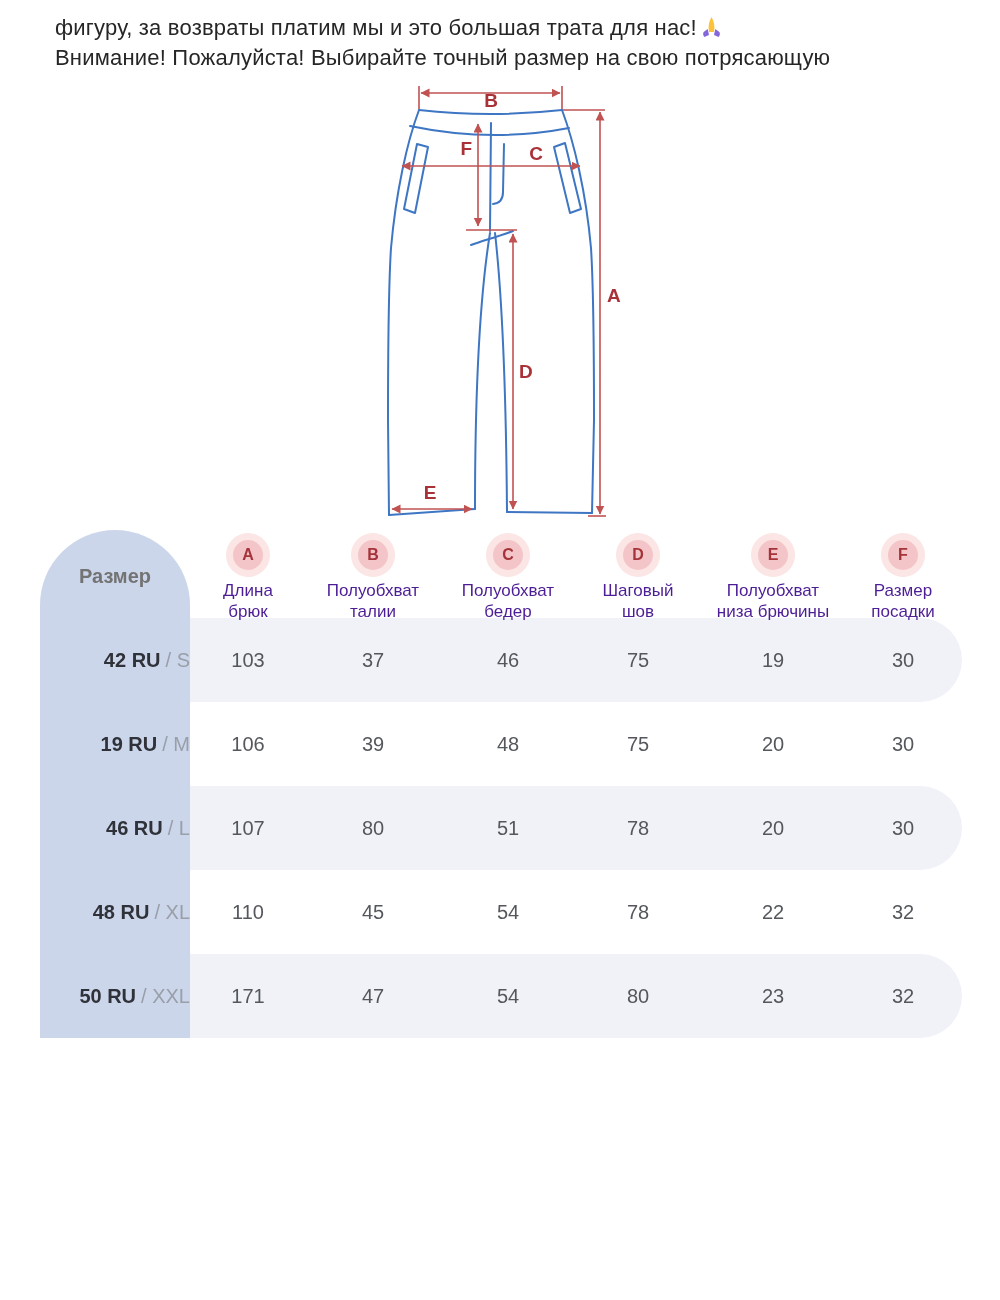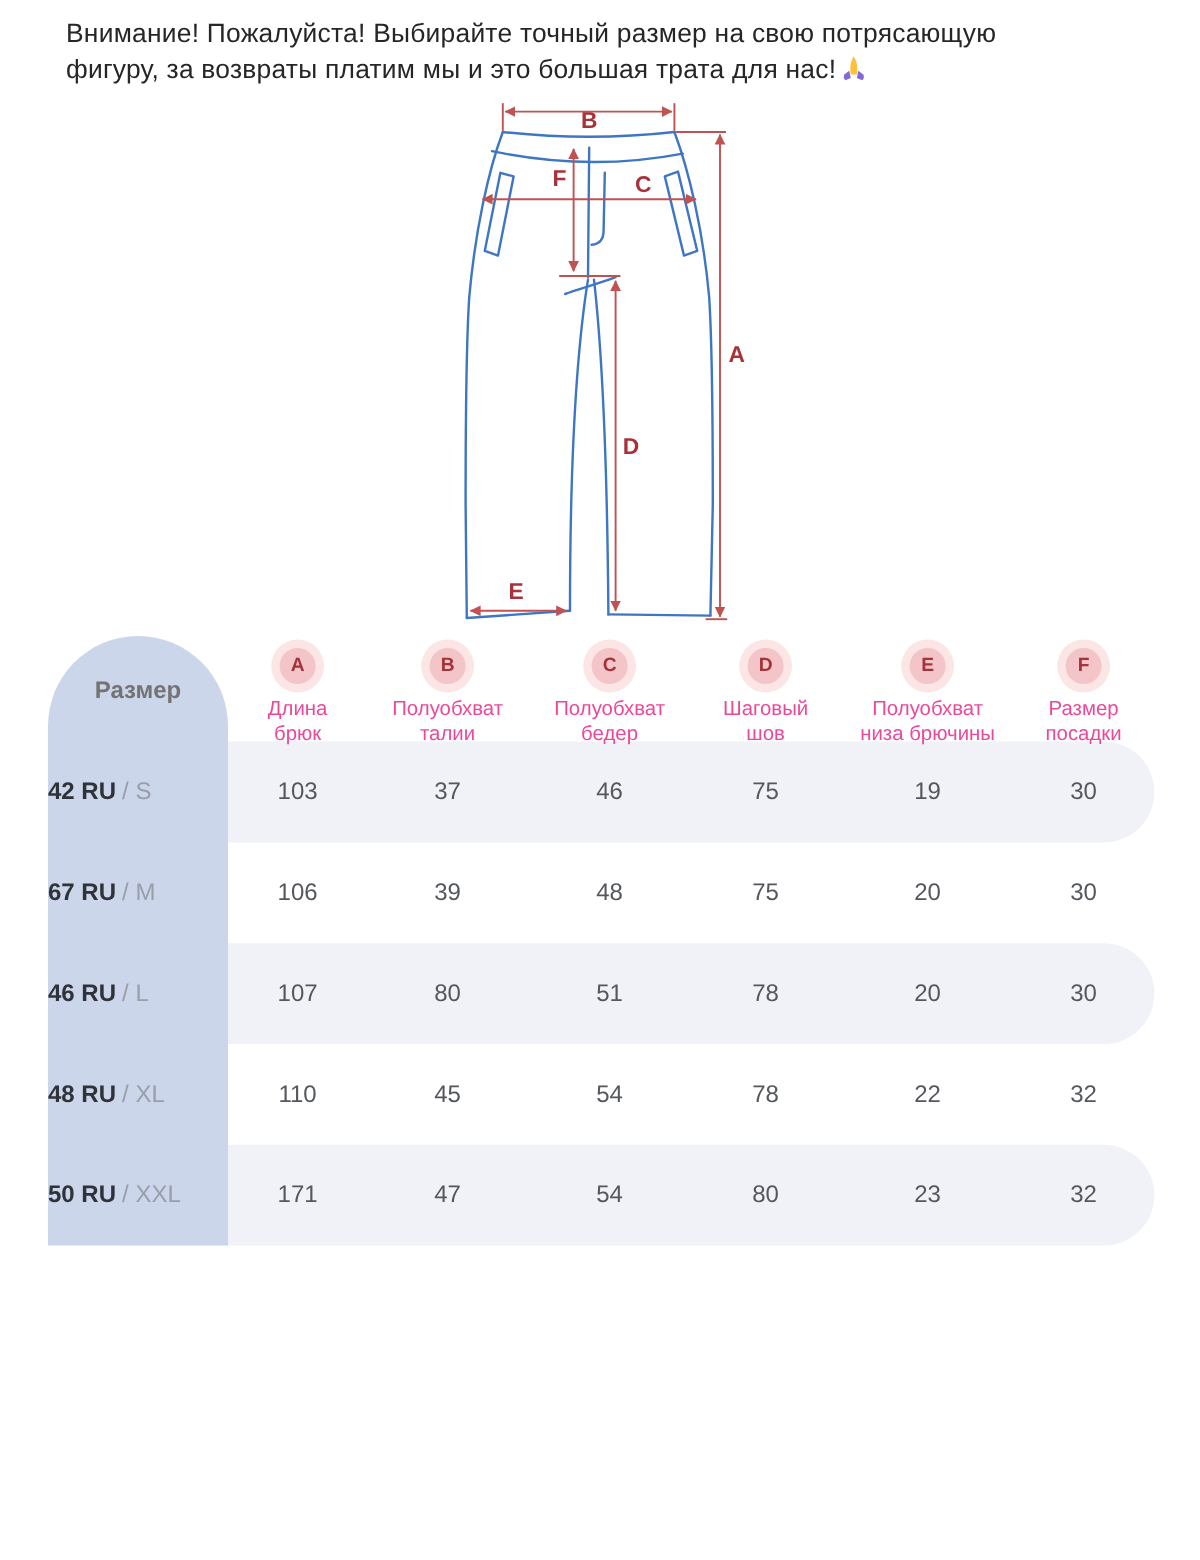--- a/index.html
+++ b/index.html
@@ -26,38 +26,38 @@
         position:relative;z-index:2;}
   .t-header{height:88px;}
   .t-row{height:84px;align-items:center;}
   .size-head{display:flex;align-items:center;justify-content:center;font-weight:bold;
         font-size:20px;color:#737373;}
   .col-head{display:flex;flex-direction:column;align-items:center;padding-top:3px;}
   .badge{width:44px;height:44px;border-radius:50%;background:#fbe5e5;display:flex;
         align-items:center;justify-content:center;}
   .badge-inner{width:30px;height:30px;border-radius:50%;background:#f4c5c8;display:flex;
         align-items:center;justify-content:center;font-weight:bold;font-size:16px;color:#a4343a;}
-  .col-label{margin-top:3px;font-size:17px;line-height:21px;color:#ec4899;text-align:center;}
-  .size-cell{text-align:left;font-size:20px;color:#2f3238;white-space:nowrap;}
+  .col-label{margin-top:3px;font-size:17px;line-height:21px;color:#4c1d95;text-align:center;}
+  .size-cell{text-align:right;font-size:20px;color:#2f3238;white-space:nowrap;}
   .size-cell .ru{font-weight:bold;}
   .size-cell .intl{color:#989fa9;margin-left:5px;}
   .val{text-align:center;font-size:20px;color:#54575c;}
 </style>
 </head>
 <body>
 
 <div class="page">
 
   <div class="notice">
-    <span class="line">Внимание! Пожалуйста! Выбирайте точный размер на свою потрясающую</span>
     <span class="line"><span>фигуру, за возвраты платим мы и это большая трата для нас!</span><svg class="emoji" viewBox="0 0 24 24">
         <path d="M12,1 C9.2,5.5 8.3,11 9.4,16.8 L14.6,16.8 C15.7,11 14.8,5.5 12,1 Z" fill="#fdc23c"></path>
         <path d="M8,13.5 L9.4,19.8 L4.6,21.8 C3.2,20.4 2.8,18.4 3.8,16.7 Z" fill="#8468d9"></path>
         <path d="M16,13.5 L14.6,19.8 L19.4,21.8 C20.8,20.4 21.2,18.4 20.2,16.7 Z" fill="#8468d9"></path>
     </svg></span>
+    <span class="line">Внимание! Пожалуйста! Выбирайте точный размер на свою потрясающую</span>
   </div>
 
   <svg class="pants" width="300" height="440" viewBox="0 0 300 440">
     <defs>
       <marker id="arr" markerUnits="userSpaceOnUse" markerWidth="10" markerHeight="10" refX="8.5" refY="4.5" orient="auto-start-reverse">
         <path d="M0,0 L9,4.5 L0,9 Z" fill="#c05252"></path>
       </marker>
     </defs>
 
     <g>
@@ -157,21 +157,21 @@
       <div class="size-cell"><span class="ru">42 RU</span><span class="intl">/ S</span></div>
       <div class="val">103</div>
       <div class="val">37</div>
       <div class="val">46</div>
       <div class="val">75</div>
       <div class="val">19</div>
       <div class="val">30</div>
     </div>
 
     <div class="t-row">
-      <div class="size-cell"><span class="ru">67 RU</span><span class="intl">/ M</span></div>
+      <div class="size-cell"><span class="ru">19 RU</span><span class="intl">/ M</span></div>
       <div class="val">106</div>
       <div class="val">39</div>
       <div class="val">48</div>
       <div class="val">75</div>
       <div class="val">20</div>
       <div class="val">30</div>
     </div>
 
     <div class="t-row">
       <div class="size-cell"><span class="ru">46 RU</span><span class="intl">/ L</span></div>

